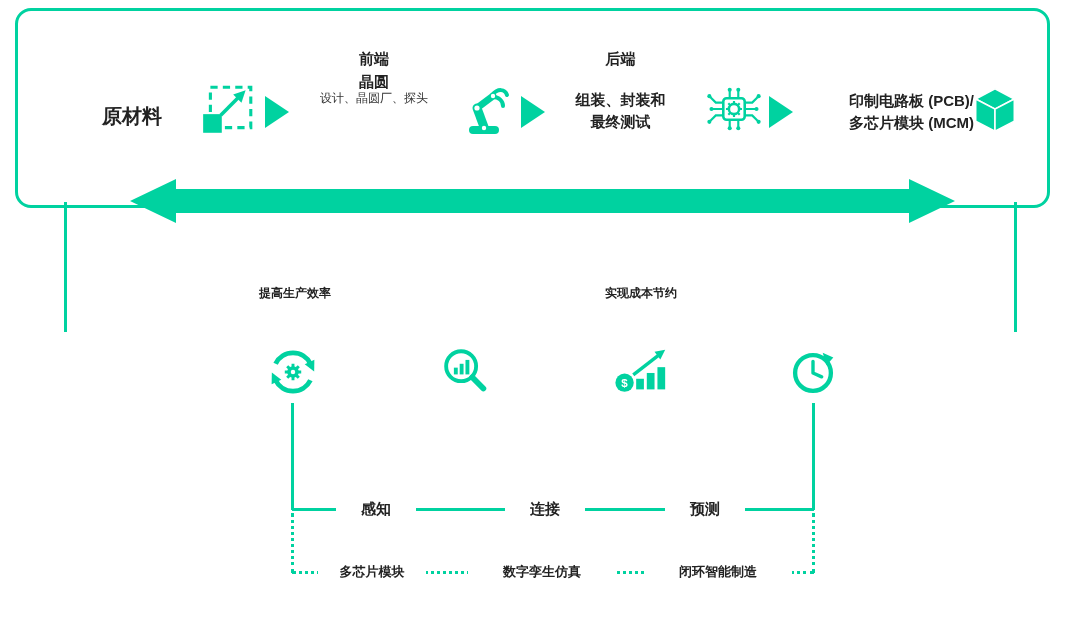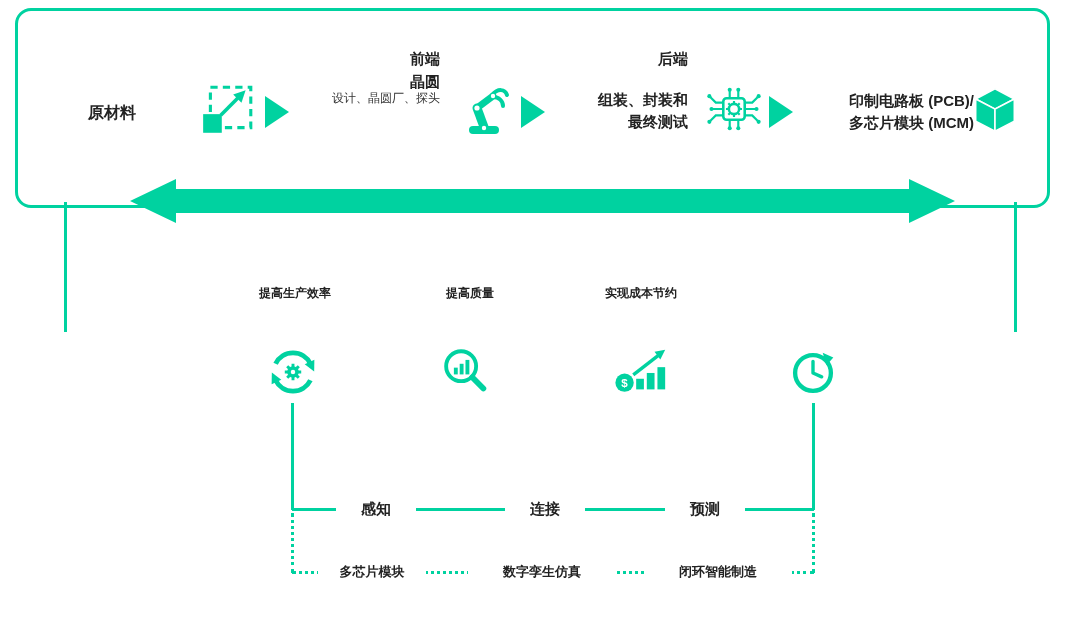--- a/index.html
+++ b/index.html
@@ -6,22 +6,22 @@
   html,body { margin:0; padding:0; background:#ffffff; }
   .canvas {
     position:relative; width:1080px; height:624px; background:#fff;
     font-family:"Liberation Sans","DejaVu Sans",sans-serif; color:var(--text);
     overflow:hidden;
   }
   .top-box {
     position:absolute; left:15px; top:8px; width:1029px; height:194px;
     border:3px solid var(--accent); border-radius:16px; background:#fff;
   }
-  .flow-label { position:absolute; font-weight:700; font-size:16px; text-align:left; }
-  .col { position:absolute; text-align:right; }
+  .flow-label { position:absolute; font-weight:700; font-size:20px; text-align:right; }
+  .col { position:absolute; text-align:center; }
   .stage { font-weight:700; font-size:15px; line-height:19px; }
   .caption { font-size:12px; line-height:15px; color:#333; }
   .icon { position:absolute; color:var(--accent); }
   .icon svg { display:block; }
   .step-arrow { position:absolute; color:var(--accent); }
   .mes-arrow { position:absolute; color:var(--accent); }
   .mes-label {
     position:absolute; text-align:center; font-weight:700; font-size:16px;
     color:var(--banner_text); line-height:48px;
   }
@@ -137,21 +137,20 @@
   </div>
 
   <svg class="mes-arrow" style="left:130px;top:177px" width="825" height="48" viewBox="0 0 825 48">
     <polygon points="0,24 46,2 46,12 779,12 779,2 825,24 779,46 779,36 46,36 46,46" fill="currentColor"></polygon>
   </svg>
 
   <div class="vline" style="left:64px;top:202px;height:130px"></div>
   <div class="vline" style="left:1014px;top:202px;height:130px"></div>
 
   <div class="benefit-label" style="left:213px;top:285px;width:164px">提高生产效率</div>
-  <div class="benefit-label" style="left:388px;top:285px;width:164px">提高质量</div>
   <div class="benefit-label" style="left:559px;top:285px;width:164px">实现成本节约</div>
 
   <div class="icon" style="left:264px;top:343px">
     <svg width="58" height="58" viewBox="0 0 60 60">
       <g stroke="currentColor" fill="none" stroke-width="5">
         <path d="M12 21.5 A20 20 0 0 1 48 21.5"></path>
         <path d="M48 38.5 A20 20 0 0 1 12 38.5"></path>
       </g>
       <polygon points="51.9,29.6 42.1,22.1 52.1,17.3" fill="currentColor"></polygon>
       <polygon points="8.1,30.4 17.9,37.9 7.9,42.7" fill="currentColor"></polygon>

